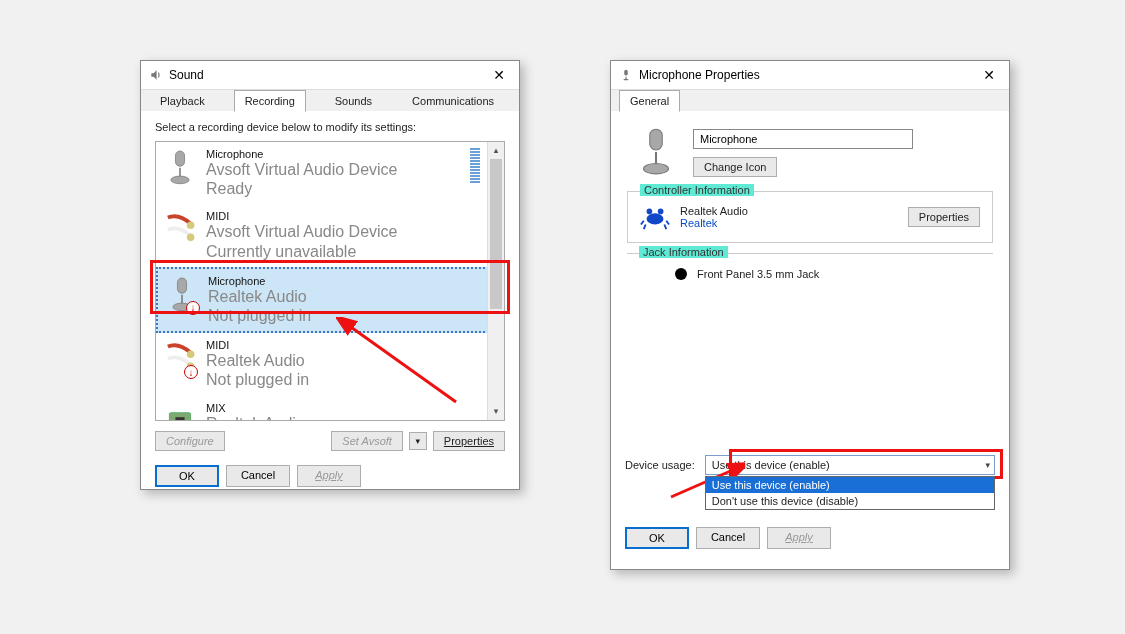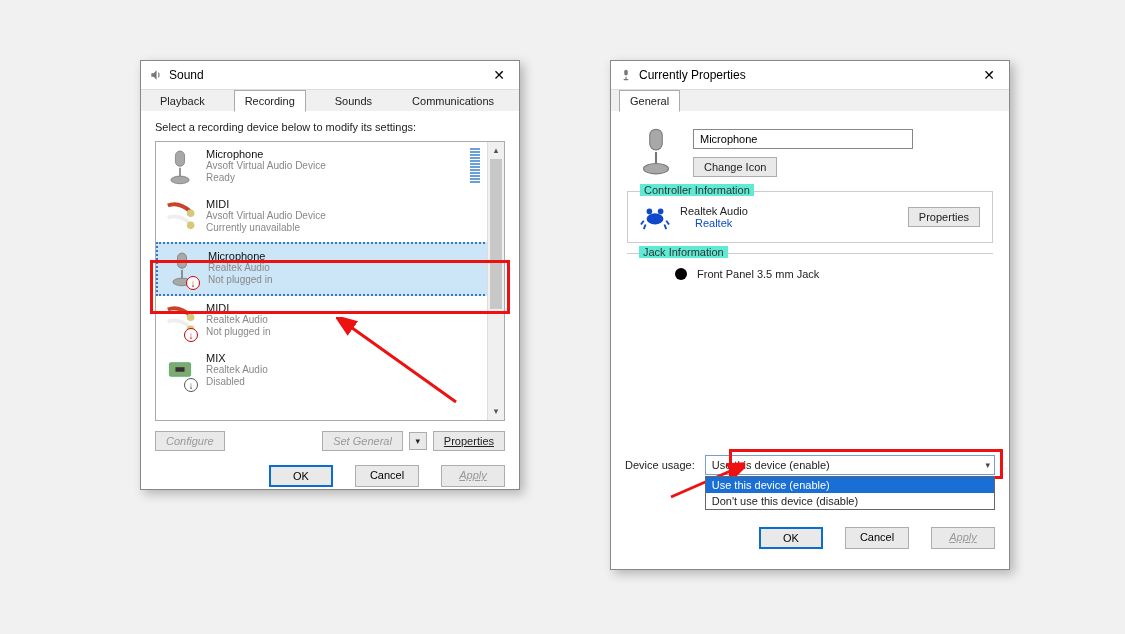--- a/index.html
+++ b/index.html
@@ -19,44 +19,44 @@
   .tab.active { background: #fff; border: 1px solid #aaa; border-bottom: 1px solid #fff; }
   .content { padding: 10px 14px 6px 14px; font-size: 11px; color: #222; }
   .instruction { margin-bottom: 8px; }
   .device-list { border: 1px solid #aaa; height: 280px; position: relative; }
   .device-list-inner { overflow: hidden; height: 100%; }
   .device-row { display: flex; align-items: flex-start; padding: 6px 8px; gap: 10px; position: relative; }
   .device-row.selected { background: #cde6f7; border: 2px dotted #3a76c4; }
   .device-icon { width: 32px; height: 38px; flex-shrink: 0; position: relative; }
   .mic-svg { width: 32px; height: 38px; }
   .device-text .name { font-size: 11px; color: #111; }
-  .device-text .sub { font-size: 10px; color: #888; line-height: 1.2; }
+  .device-text .sub { font-size: 16px; color: #888; line-height: 1.2; }
   .level-bars { position: absolute; right: 24px; top: 6px; width: 10px; }
   .level-bars div { width: 10px; height: 2px; background: #6aa0d8; margin-bottom: 1px; }
   .scrollbar { position: absolute; right: 0; top: 0; bottom: 0; width: 17px; background: #f0f0f0; border-left: 1px solid #ddd; }
   .scroll-btn { height: 17px; text-align: center; font-size: 9px; line-height: 17px; color: #555; }
   .scroll-thumb { position: absolute; left: 2px; right: 2px; top: 17px; height: 150px; background: #c8c8c8; }
   .red-box-left { position: absolute; border: 3px solid #e11; left: -6px; right: -6px; top: 118px; height: 54px; pointer-events: none; }
   .red-arrow { position: absolute; pointer-events: none; }
   .bottom-row { display: flex; gap: 6px; margin-top: 10px; align-items: center; }
   .btn { font-size: 11px; padding: 3px 10px; border: 1px solid #adadad; background: #e9e9e9; min-width: 64px; text-align: center; }
   .btn.disabled { color: #999; font-style: italic; }
   .btn.default { border: 2px solid #0a6ed1; background: #e9e9e9; }
   .dropdown-arrow { border: 1px solid #adadad; background: #e9e9e9; width: 18px; text-align: center; font-size: 9px; padding: 3px 0; }
-  .dlg-buttons { display: flex; justify-content: flex-end; gap: 22px; padding: 8px 14px 12px 14px; }
+  .dlg-buttons { display: flex; gap: 7px; padding: 8px 14px 12px 14px; }
   
   .general-top { display: flex; align-items: flex-end; gap: 16px; padding: 4px 0 14px 10px; }
   .name-input { border: 1px solid #888; padding: 3px 6px; font-size: 11px; width: 220px; }
   .fieldset { border: 1px solid #ccc; padding: 10px 12px; margin: 0 2px 10px 2px; font-size: 11px; }
   .fieldset-label { position: relative; top: -18px; background: #5eead4; display: inline-block; padding: 0 4px; color: #333; }
   .fieldset-body { margin-top: -12px; }
   .ctrl-info { display: flex; align-items: center; justify-content: space-between; }
   .ctrl-left { display: flex; gap: 10px; align-items: center; }
   .crab-icon { width: 30px; height: 30px; }
-  .link { color: #0a4ec2; margin-left: 15px; }
+  .link { color: #0a4ec2; }
   .jack-row { display: flex; align-items: center; gap: 10px; padding: 4px 0 0 36px; }
   .jack-dot { width: 12px; height: 12px; border-radius: 50%; background: #000; }
   .usage-row { position: absolute; left: 14px; right: 14px; bottom: 44px; display: flex; align-items: center; gap: 10px; font-size: 11px; }
   .combo { flex: 1; border: 1px solid #7a9ecb; background: #fff; position: relative; }
   .combo-sel { padding: 3px 18px 3px 6px; font-size: 11px; }
   .combo-caret { position: absolute; right: 4px; top: 4px; font-size: 9px; color: #444; }
   .combo-drop { position: absolute; left: -1px; right: -1px; top: 20px; border: 1px solid #666; background: #fff; z-index: 5; }
   .combo-opt { padding: 2px 6px; font-size: 11px; }
   .combo-opt.hi { background: #1a6fd6; color: #fff; }
   .red-box-right { position: absolute; border: 3px solid #e11; pointer-events: none; }
@@ -171,39 +171,39 @@
             <marker id="ah1" markerWidth="10" markerHeight="10" refX="2" refY="3" orient="auto">
               <path d="M0,0 L0,6 L8,3 z" fill="#e11"></path>
             </marker>
           </defs>
         <line x1="120" y1="85" x2="12" y2="8" stroke="#e11" stroke-width="3" marker-end="url(#ah1)"></line>
       </svg>
     </div>
     <div class="bottom-row">
       <div class="btn disabled">Configure</div>
       <div style="flex:1"></div>
-      <div class="btn disabled">Set General</div>
+      <div class="btn disabled">Set Avsoft</div>
       <div class="dropdown-arrow">▾</div>
       <div class="btn" style="text-decoration:underline">Properties</div>
     </div>
   </div>
   <div class="dlg-buttons">
     <div class="btn default">OK</div>
     <div class="btn">Cancel</div>
     <div class="btn disabled" style="text-decoration:underline">Apply</div>
   </div>
 </div>
 
 <div class="dialog right">
   <div class="titlebar">
     <svg class="t-icon" viewBox="0 0 24 24">
         <rect x="9" y="3" width="6" height="10" rx="3" fill="#777"></rect>
         <path d="M12 15v5M8 20h8" stroke="#777" stroke-width="2"></path>
       </svg>
-    <div class="title">Currently Properties</div>
+    <div class="title">Microphone Properties</div>
     <div class="close">✕</div>
   </div>
   <div class="tabbar">
     <div class="tab active">General</div>
   </div>
   <div class="content" style="height:408px;position:relative">
     <div class="general-top">
       <svg class="mic-big" viewBox="0 0 40 50">
         <rect x="14" y="4" width="12" height="20" rx="6" fill="#a8a8a8" stroke="#777"></rect>
         <path d="M20 26 v12" stroke="#777" stroke-width="2"></path>

